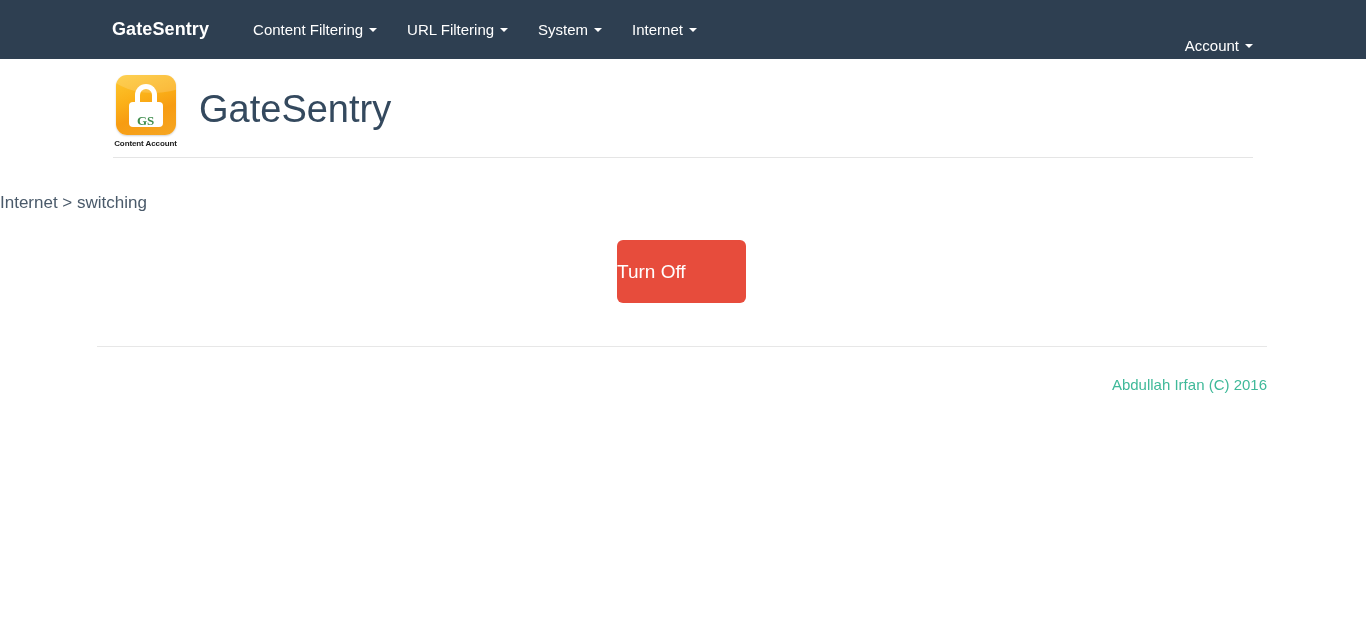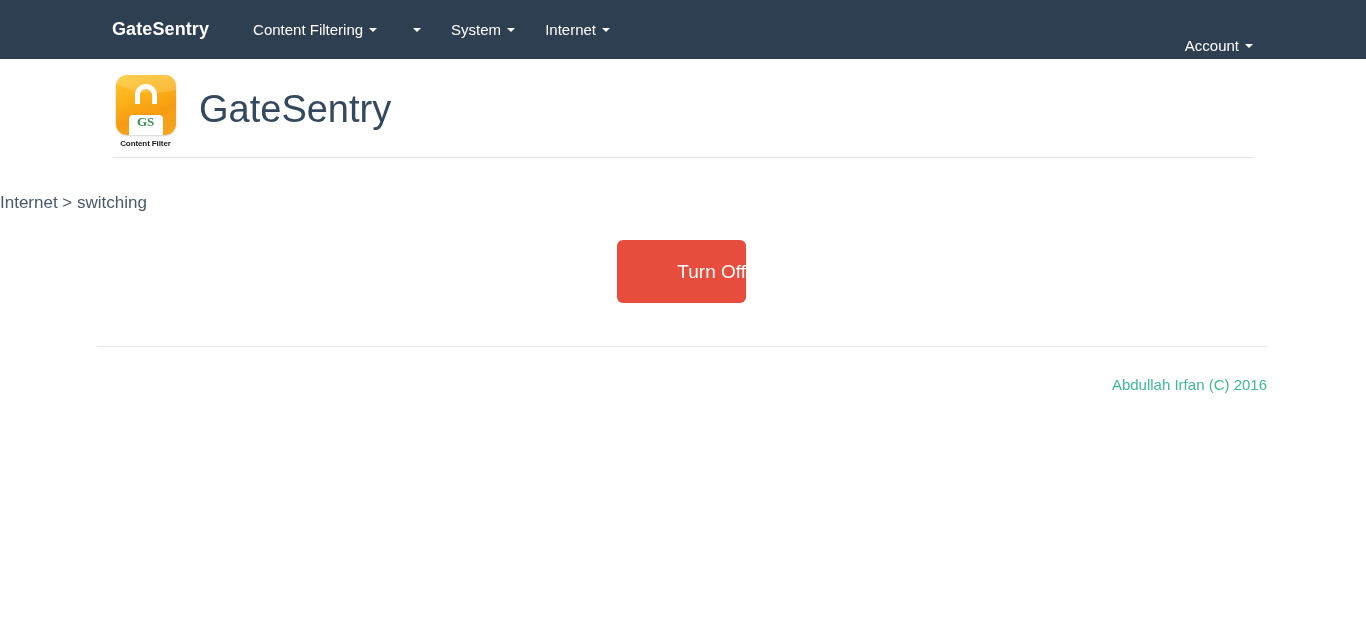--- a/index.html
+++ b/index.html
@@ -119,27 +119,27 @@
     width: 22px;
     height: 20px;
     border: 5px solid #ffffff;
     border-bottom: none;
     border-radius: 11px 11px 0 0;
   }
   .lock-body {
     position: absolute;
     left: 50%;
     transform: translateX(-50%);
-    top: 40px;
+    top: 27px;
     width: 34px;
     height: 25px;
     background: #ffffff;
     border-radius: 4px;
     display: flex;
-    align-items: flex-start;
+    align-items: flex-end;
     justify-content: center;
   }
   .lock-text {
     color: #3f8d4e;
     font-size: 13px;
     font-weight: bold;
     font-family: "Liberation Serif", serif;
     letter-spacing: -0.2px;
     line-height: 1;
   }
@@ -200,21 +200,21 @@
     height: 63px;
     background: #e74c3c;
     border: none;
     border-radius: 6px;
     color: #ffffff;
     font-size: 19px;
     font-family: "Liberation Sans", sans-serif;
     cursor: pointer;
     padding: 0;
     line-height: 63px;
-    text-align: right;
+    text-align: left;
   }
 
   
   .footer-spacer { height: 43px; }
   .footer {
     margin-left: 97px;
     width: 1170px;
     text-align: right;
     padding-top: 29px;
   }
@@ -231,20 +231,21 @@
   <div class="nav-left">
     <a class="nav-brand" href="#">GateSentry</a>
     <div class="nav-items">
 
       <a class="nav-item" href="#">
         <span>Content Filtering</span>
         <span class="caret"></span>
       </a>
 
       <a class="nav-item" href="#">
+        <span>URL Filtering</span>
         <span class="caret"></span>
       </a>
 
 
       <a class="nav-item" href="#">
         <span>System</span>
         <span class="caret"></span>
       </a>
 
       <a class="nav-item" href="#">
@@ -267,21 +268,21 @@
 <div class="container">
 
   <div class="page-header">
     <div class="logo-wrap">
       <div class="logo-tile">
         <div class="lock-shackle"></div>
         <div class="lock-body">
           <span class="lock-text">GS</span>
         </div>
       </div>
-      <div class="logo-caption">Content Filter</div>
+      <div class="logo-caption">Content Account</div>
     </div>
     <h1 class="page-title">GateSentry</h1>
   </div>
 
   <hr class="hr-top">
 
   <div class="breadcrumb">Internet &gt; switching</div>
 
   <div class="action-row">
     <button class="btn-turnoff" type="button">Turn Off</button>

